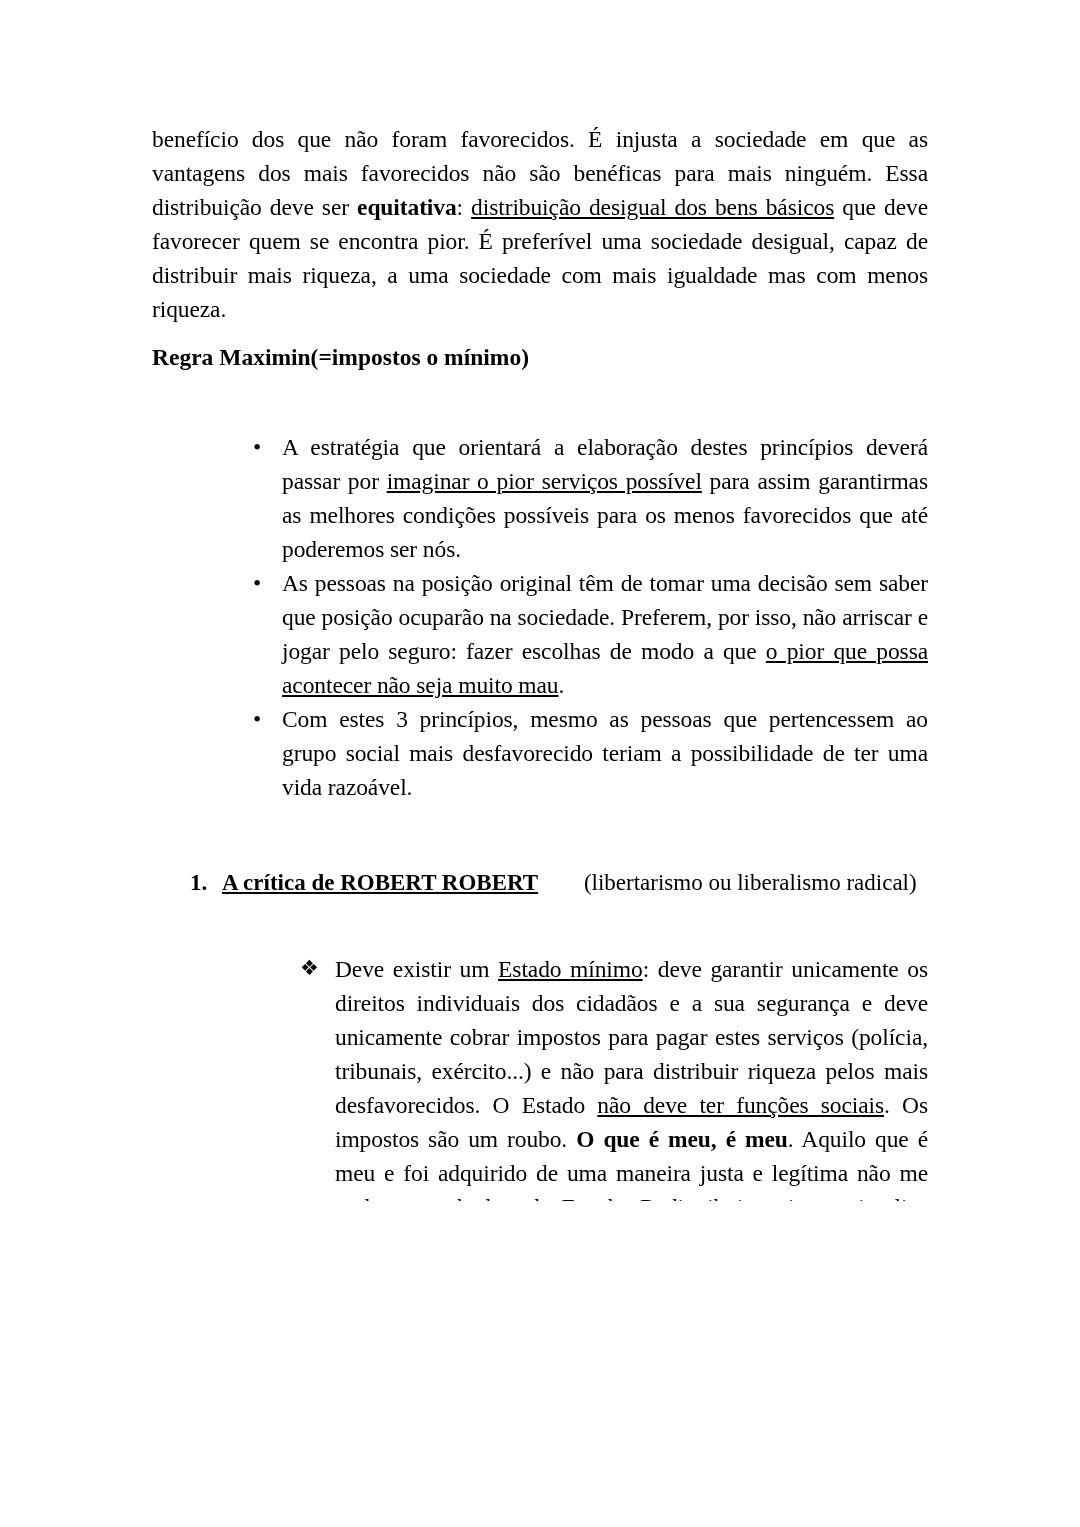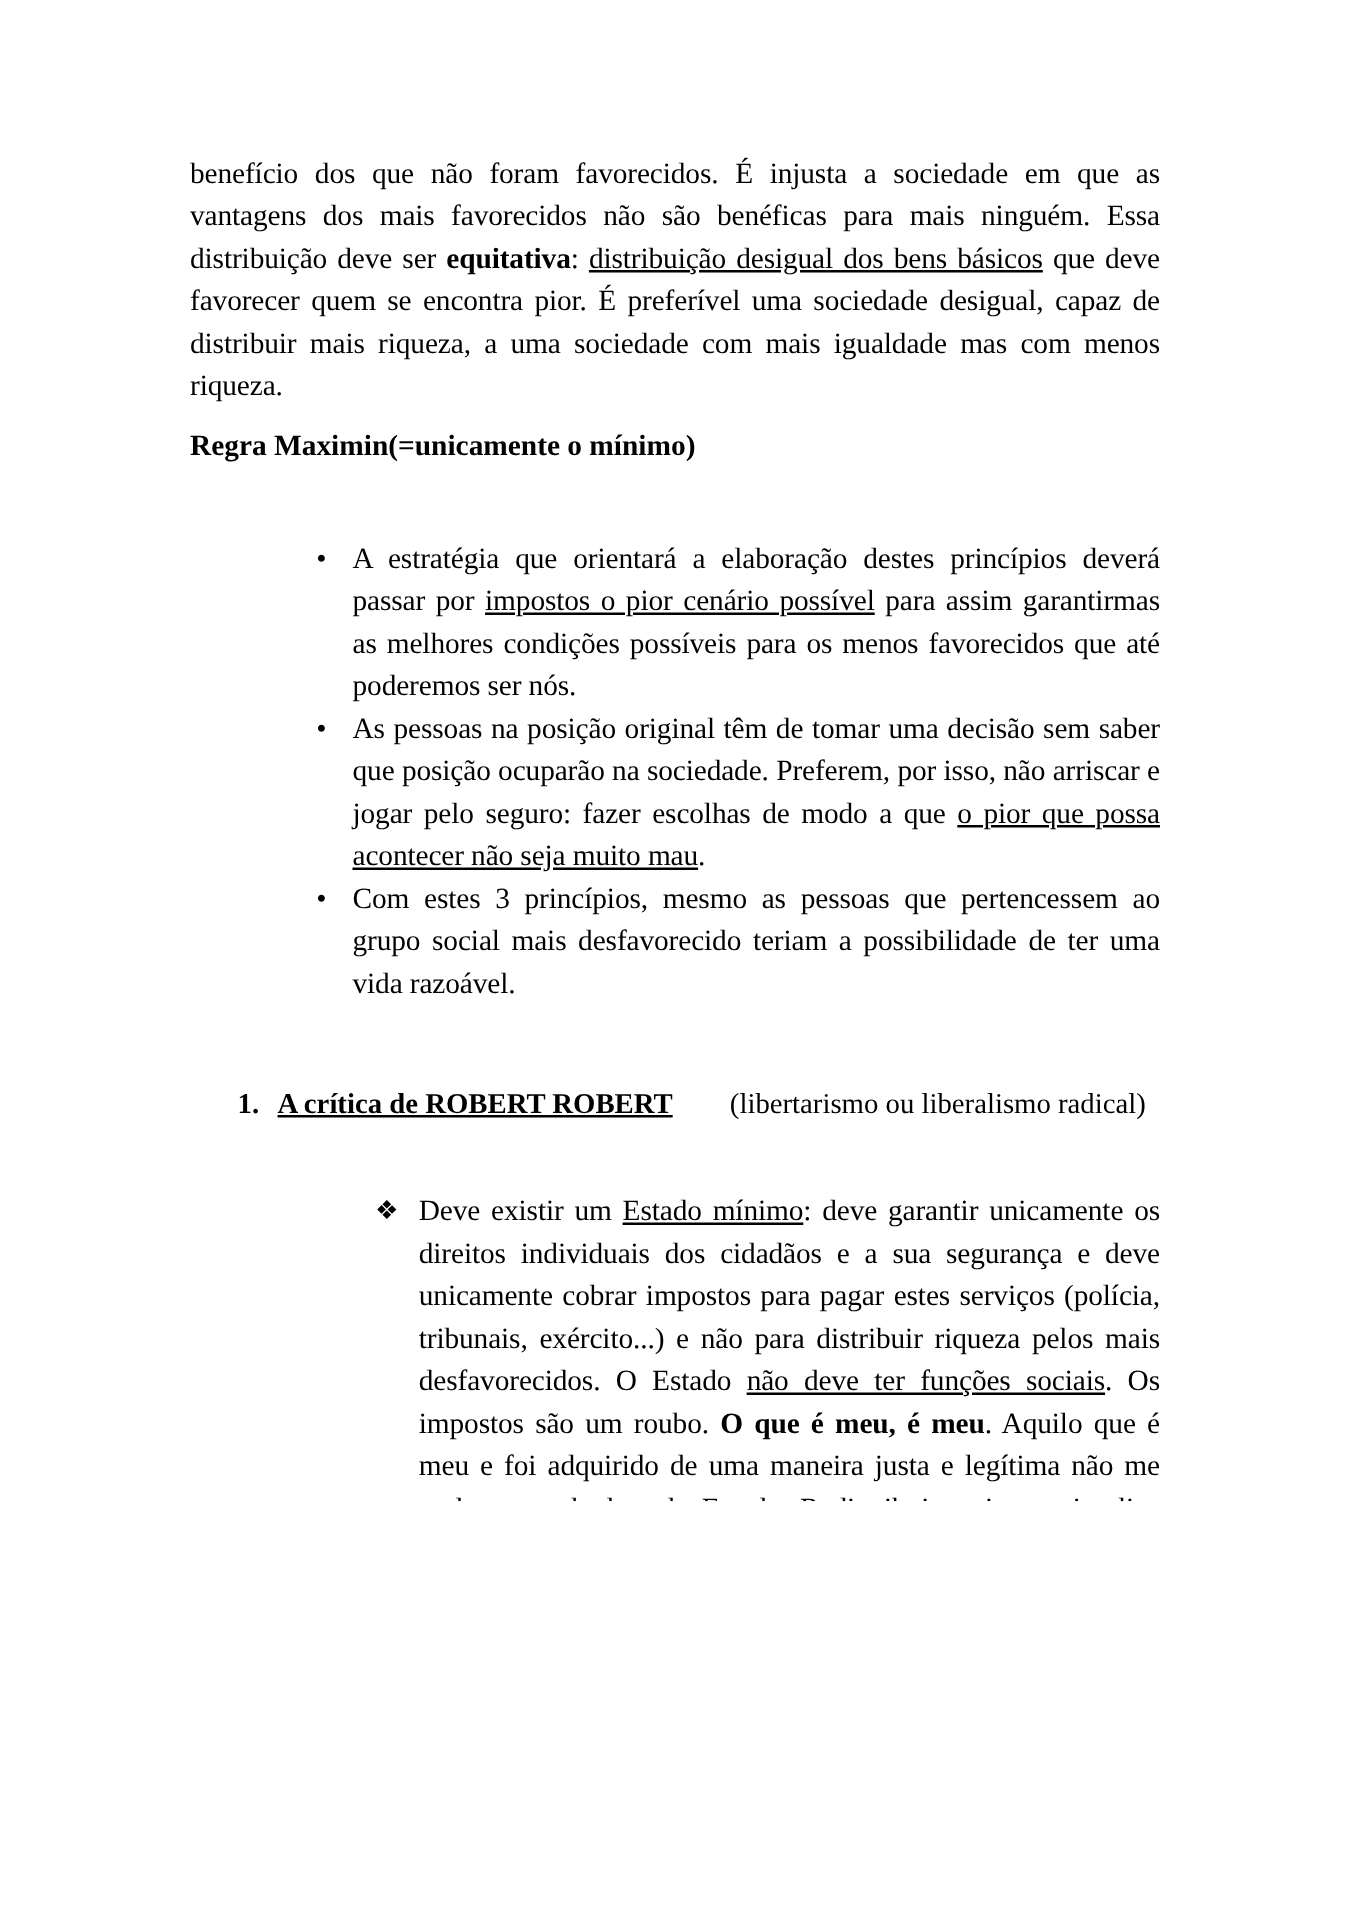--- a/index.html
+++ b/index.html
@@ -176,24 +176,24 @@
 </style>
 </head>
 <body>
 
 <div class="page">
 
   <div class="content">
 
     <p class="para"><span>benefício dos que não foram favorecidos. É injusta a sociedade em que as vantagens dos mais favorecidos  não são benéficas para mais ninguém. Essa distribuição deve ser </span><b>equitativa</b><span>: </span><u>distribuição desigual dos bens básicos</u><span> que deve favorecer quem se encontra pior. É preferível uma sociedade desigual, capaz de distribuir mais riqueza, a uma sociedade com mais igualdade mas com menos riqueza.</span></p>
 
-    <p class="sub-heading"><span class="uline">Regra Maximin</span><span>(=unicamente o mínimo)</span></p>
+    <p class="sub-heading"><span class="uline">Regra Maximin</span><span>(=impostos o mínimo)</span></p>
 
     <ul class="bullet-list">
-      <li><span class="marker">•</span><span>A estratégia que orientará a elaboração destes princípios deverá passar por </span><u>impostos o pior cenário possível</u><span> para assim garantirmas as melhores condições possíveis para os menos favorecidos que até poderemos ser nós.</span></li>
+      <li><span class="marker">•</span><span>A estratégia que orientará a elaboração destes princípios deverá passar por </span><u>imaginar o pior serviços possível</u><span> para assim garantirmas as melhores condições possíveis para os menos favorecidos que até poderemos ser nós.</span></li>
       <li><span class="marker">•</span><span>As pessoas na posição original têm de tomar uma decisão sem saber que posição ocuparão na sociedade. Preferem, por isso, não arriscar e jogar pelo seguro: fazer escolhas de modo a que </span><u>o pior que possa acontecer não seja muito mau</u><span>.</span></li>
       <li><span class="marker">•</span><span>Com estes 3 princípios, mesmo as pessoas que pertencessem ao grupo social mais desfavorecido teriam a possibilidade de ter uma vida razoável.</span><u></u><span></span></li>
     </ul>
 
 
     <ol class="num-list">
       <li><span class="num">1.</span><span class="label">A crítica de ROBERT ROBERT</span><span class="tail"> (libertarismo ou liberalismo radical)</span></li>
     </ol>
 
     <ul class="diamond-list">

